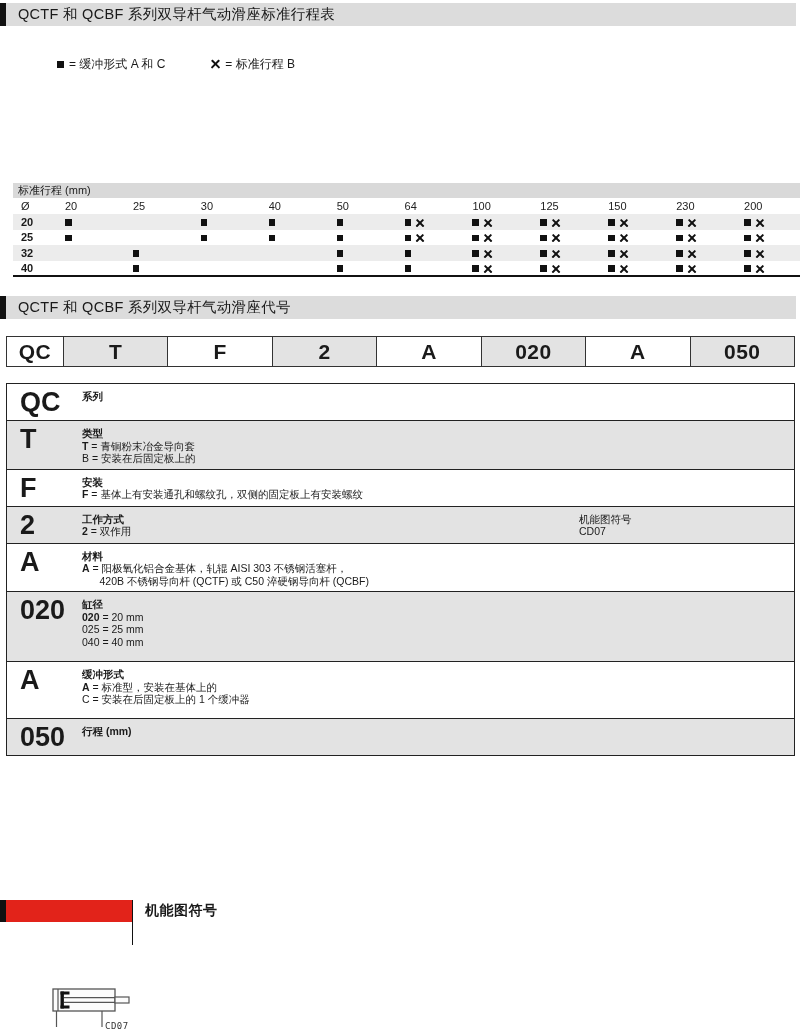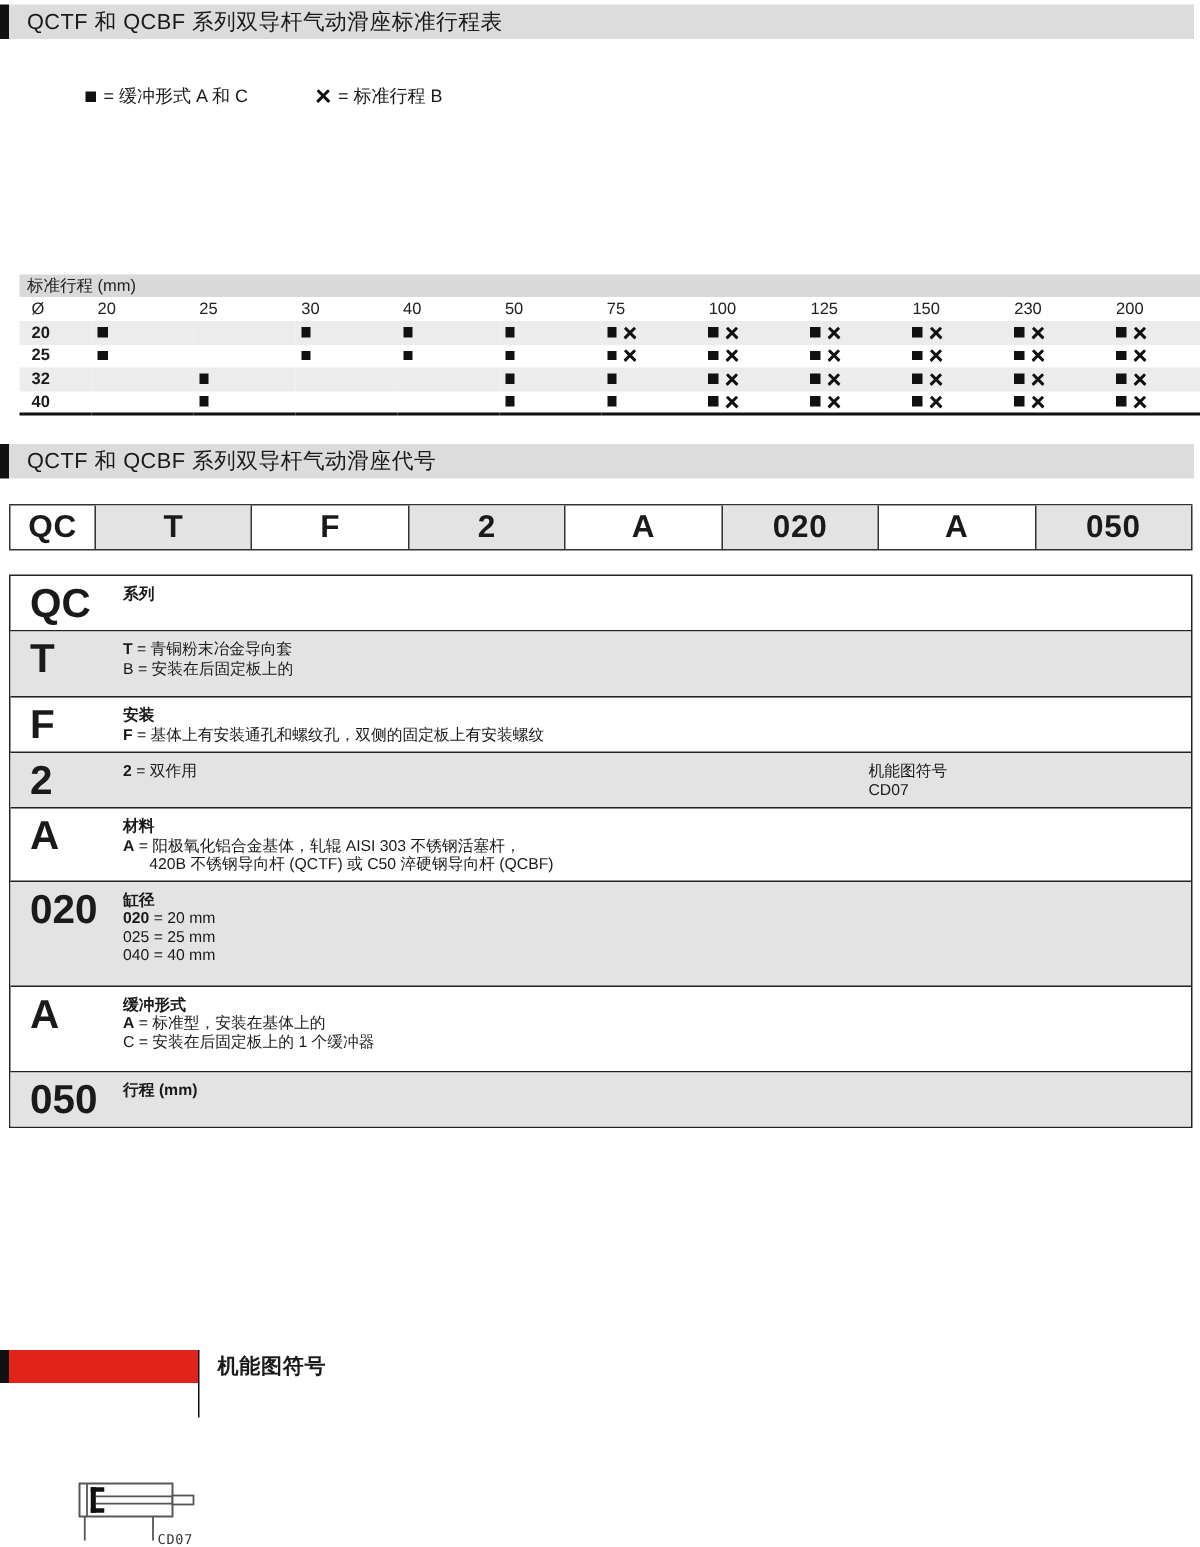--- a/index.html
+++ b/index.html
@@ -132,21 +132,21 @@
         <tr class="band">
           <td colspan="12">标准行程 (mm)</td>
         </tr>
         <tr class="cols">
           <td>Ø</td>
           <td>20</td>
           <td>25</td>
           <td>30</td>
           <td>40</td>
           <td>50</td>
-          <td>75</td>
+          <td>64</td>
           <td>100</td>
           <td>125</td>
           <td>150</td>
           <td>230</td>
           <td>200</td>
         </tr>
         <tr class="dr shaded">
           <td>20</td>
           <td class="cell"><span class="msq"></span></td>
           <td class="cell"></td>
@@ -221,29 +221,29 @@
       <div class="code-cell shaded">050</div>
     </div>
 
   <div class="breakdown" id="breakdown">
       <div class="b-row">
         <div class="b-code">QC</div>
         <div class="b-desc"><div class="b-title">系列</div></div>
       </div>
       <div class="b-row shaded">
         <div class="b-code">T</div>
-        <div class="b-desc"><div class="b-line"><span class="pre">T</span><span> = 青铜粉末冶金导向套</span></div><div class="b-line"><span>B = 安装在后固定板上的</span></div></div>
+        <div class="b-desc"><div class="b-title">类型</div><div class="b-line"><span class="pre">T</span><span> = 青铜粉末冶金导向套</span></div><div class="b-line"><span>B = 安装在后固定板上的</span></div></div>
       </div>
       <div class="b-row">
         <div class="b-code">F</div>
         <div class="b-desc"><div class="b-title">安装</div><div class="b-line"><span class="pre">F</span><span> = 基体上有安装通孔和螺纹孔，双侧的固定板上有安装螺纹</span></div></div>
       </div>
       <div class="b-row shaded">
         <div class="b-code">2</div>
-        <div class="b-desc"><div class="b-line"><span class="pre">2</span><span> = 双作用</span></div></div>
+        <div class="b-desc"><div class="b-title">工作方式</div><div class="b-line"><span class="pre">2</span><span> = 双作用</span></div></div>
         <div class="b-note">
           <div>机能图符号</div>
           <div>CD07</div>
         </div>
       </div>
       <div class="b-row">
         <div class="b-code">A</div>
         <div class="b-desc"><div class="b-title">材料</div><div class="b-line"><span class="pre">A</span><span> = 阳极氧化铝合金基体，轧辊 AISI 303 不锈钢活塞杆，</span></div><div class="b-line"><span>&nbsp;&nbsp;&nbsp;&nbsp;&nbsp;&nbsp;420B 不锈钢导向杆 (QCTF) 或 C50 淬硬钢导向杆 (QCBF)</span></div></div>
       </div>
       <div class="b-row shaded">

